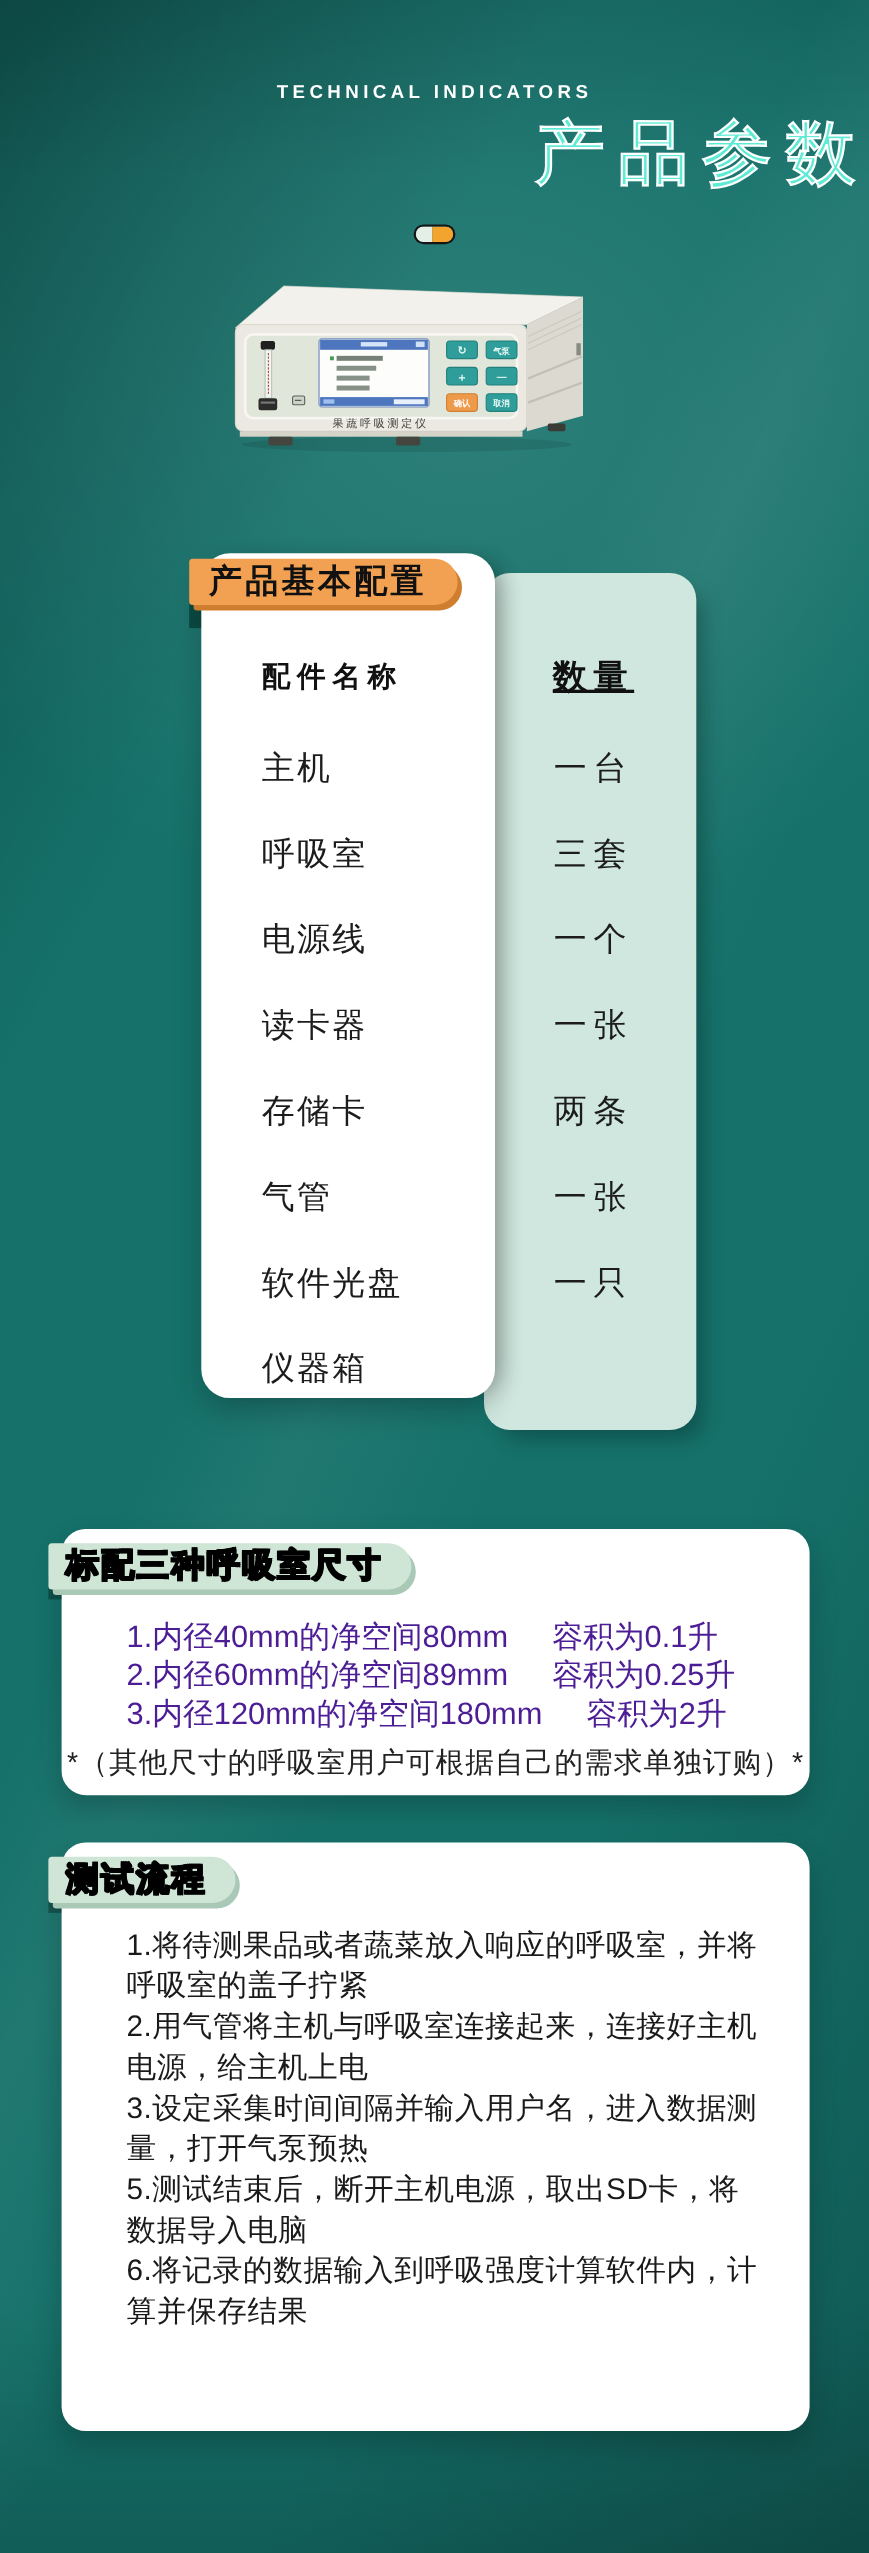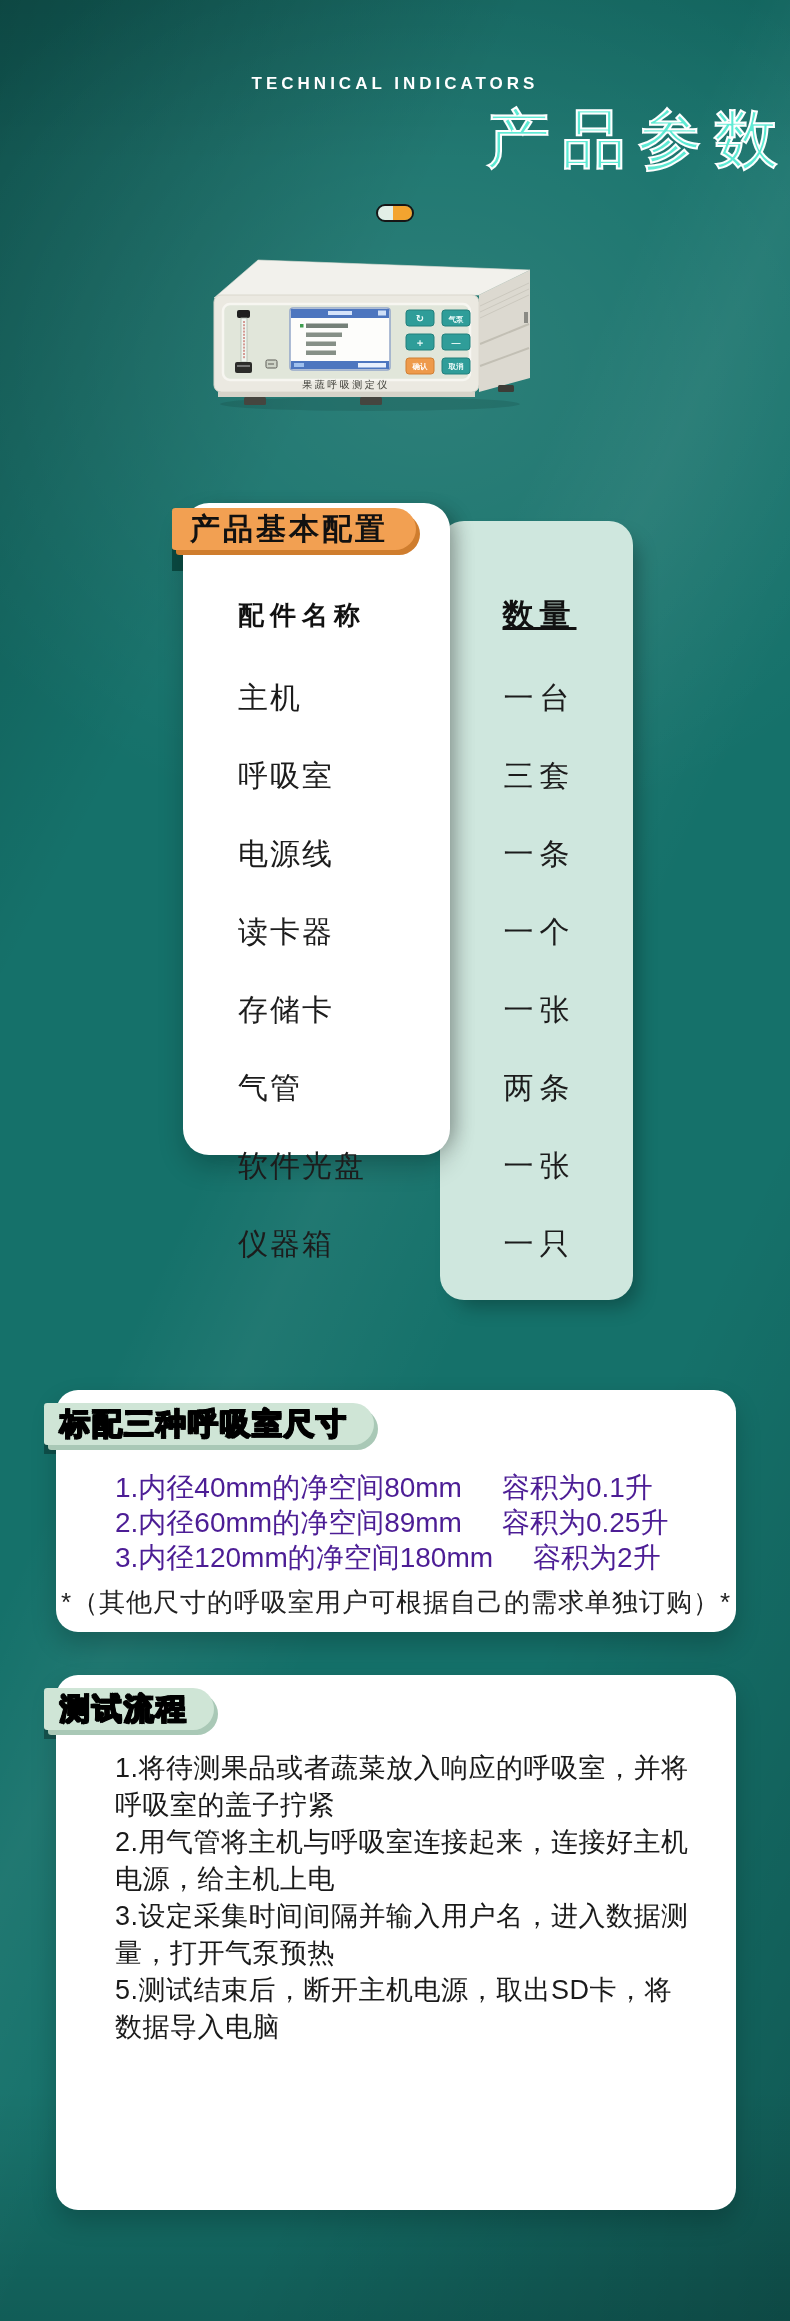--- a/index.html
+++ b/index.html
@@ -22,21 +22,21 @@
   .capsule{position:absolute;top:204px;left:50%;transform:translateX(-50%);
     width:34px;height:14px;border:2.5px solid #161616;border-radius:10px;
     overflow:hidden;display:flex;}
   .capsule .cap-l{width:45%;height:100%;background:#e3efe7;}
   .capsule .cap-r{width:55%;height:100%;background:#f3a42f;}
   
   .device{position:absolute;left:210px;top:252px;width:340px;height:162px;}
   
   .card{position:absolute;background:#ffffff;border-radius:26px;
     box-shadow:0 12px 26px rgba(0,0,0,0.20);}
-  .config-card{left:183px;top:503px;width:267px;height:652px;z-index:3;
+  .config-card{left:183px;top:503px;width:267px;height:768px;z-index:3;
     box-shadow:14px 0 20px -10px rgba(0,0,0,0.28), 0 12px 26px rgba(0,0,0,0.20);}
   .qty-card{left:440px;top:521px;width:193px;height:779px;background:#cfe7de;
     border-radius:24px;z-index:2;box-shadow:10px 12px 20px -6px rgba(0,0,0,0.30);}
   .badge{position:absolute;height:42px;line-height:42px;font-weight:bold;
     white-space:nowrap;z-index:5;}
   .badge-orange{left:-11px;top:5px;background:#f2a052;color:#111111;
     font-size:30px;letter-spacing:3px;padding:0 28px 0 18px;
     border-radius:4px 26px 26px 4px;box-shadow:4px 5px 0 #cf7d2e;}
   .badge-mint{left:-12px;top:13px;background:#cfe5d6;color:#ffffff;
     font-size:30px;letter-spacing:2px;padding:0 26px 0 16px;
@@ -139,21 +139,20 @@
   </div>
 
   <div class="fold fold-orange"></div>
   <div class="fold fold-mint2"></div>
   <div class="fold fold-mint3"></div>
 
   <div class="card qty-card">
     <div class="col-header">数量</div>
     <div class="t-row">一台</div>
     <div class="t-row">三套</div>
-    <div class="t-row">一条</div>
     <div class="t-row">一个</div>
     <div class="t-row">一张</div>
     <div class="t-row">两条</div>
     <div class="t-row">一张</div>
     <div class="t-row">一只</div>
   </div>
 
   <div class="card config-card">
     <div class="badge badge-orange">产品基本配置</div>
     <div class="col-header">配件名称</div>
@@ -186,15 +185,16 @@
     <div class="chamber-note">*（其他尺寸的呼吸室用户可根据自己的需求单独订购）*</div>
   </div>
 
   <div class="card process-card">
     <div class="badge badge-mint">测试流程</div>
     <div class="steps">
       <div class="step">1.将待测果品或者蔬菜放入响应的呼吸室，并将呼吸室的盖子拧紧</div>
       <div class="step">2.用气管将主机与呼吸室连接起来，连接好主机电源，给主机上电</div>
       <div class="step">3.设定采集时间间隔并输入用户名，进入数据测量，打开气泵预热</div>
       <div class="step">5.测试结束后，断开主机电源，取出SD卡，将数据导入电脑</div>
+      <div class="step">6.将记录的数据输入到呼吸强度计算软件内，计算并保存结果</div>
     </div>
   </div>
 </div>
 
 </body></html>

